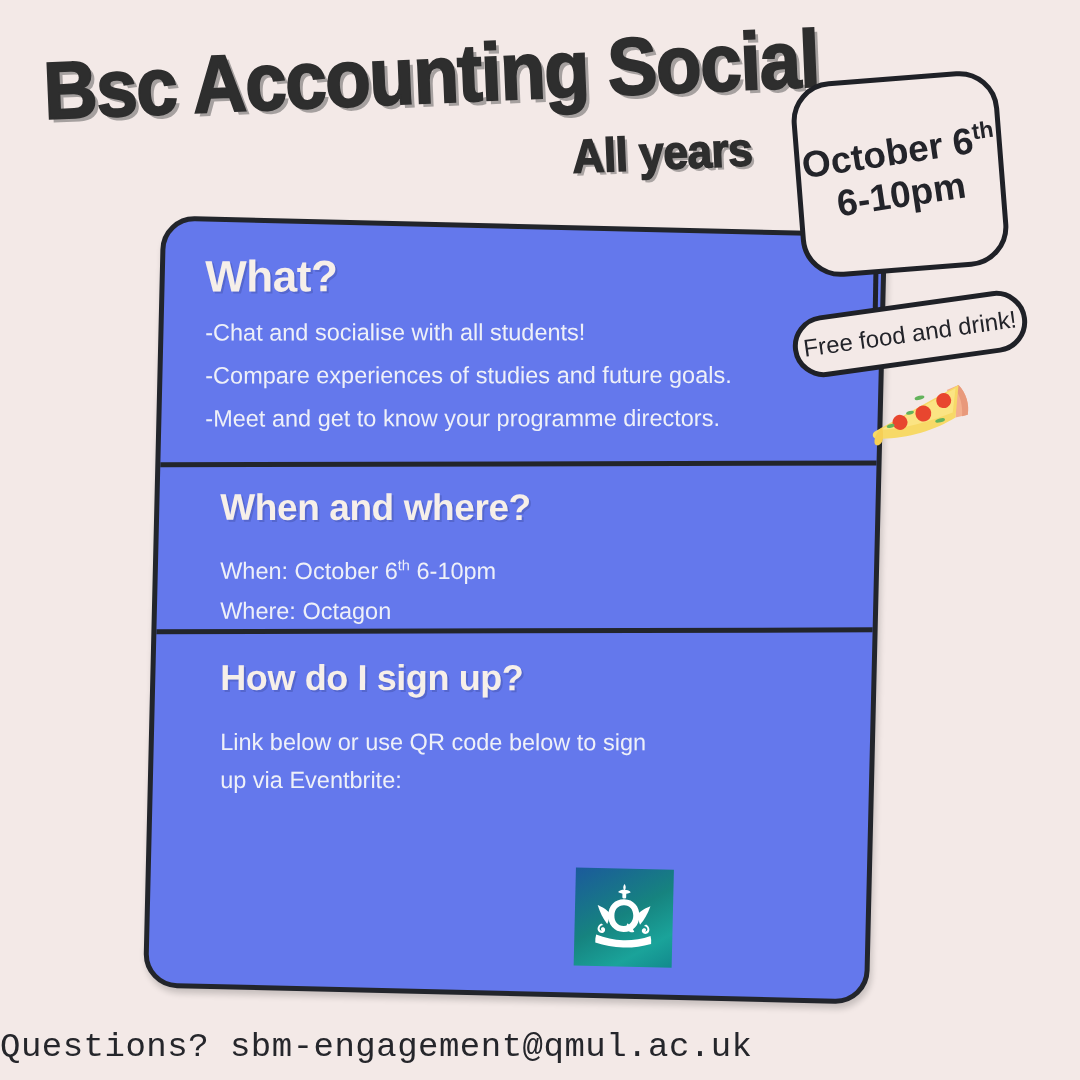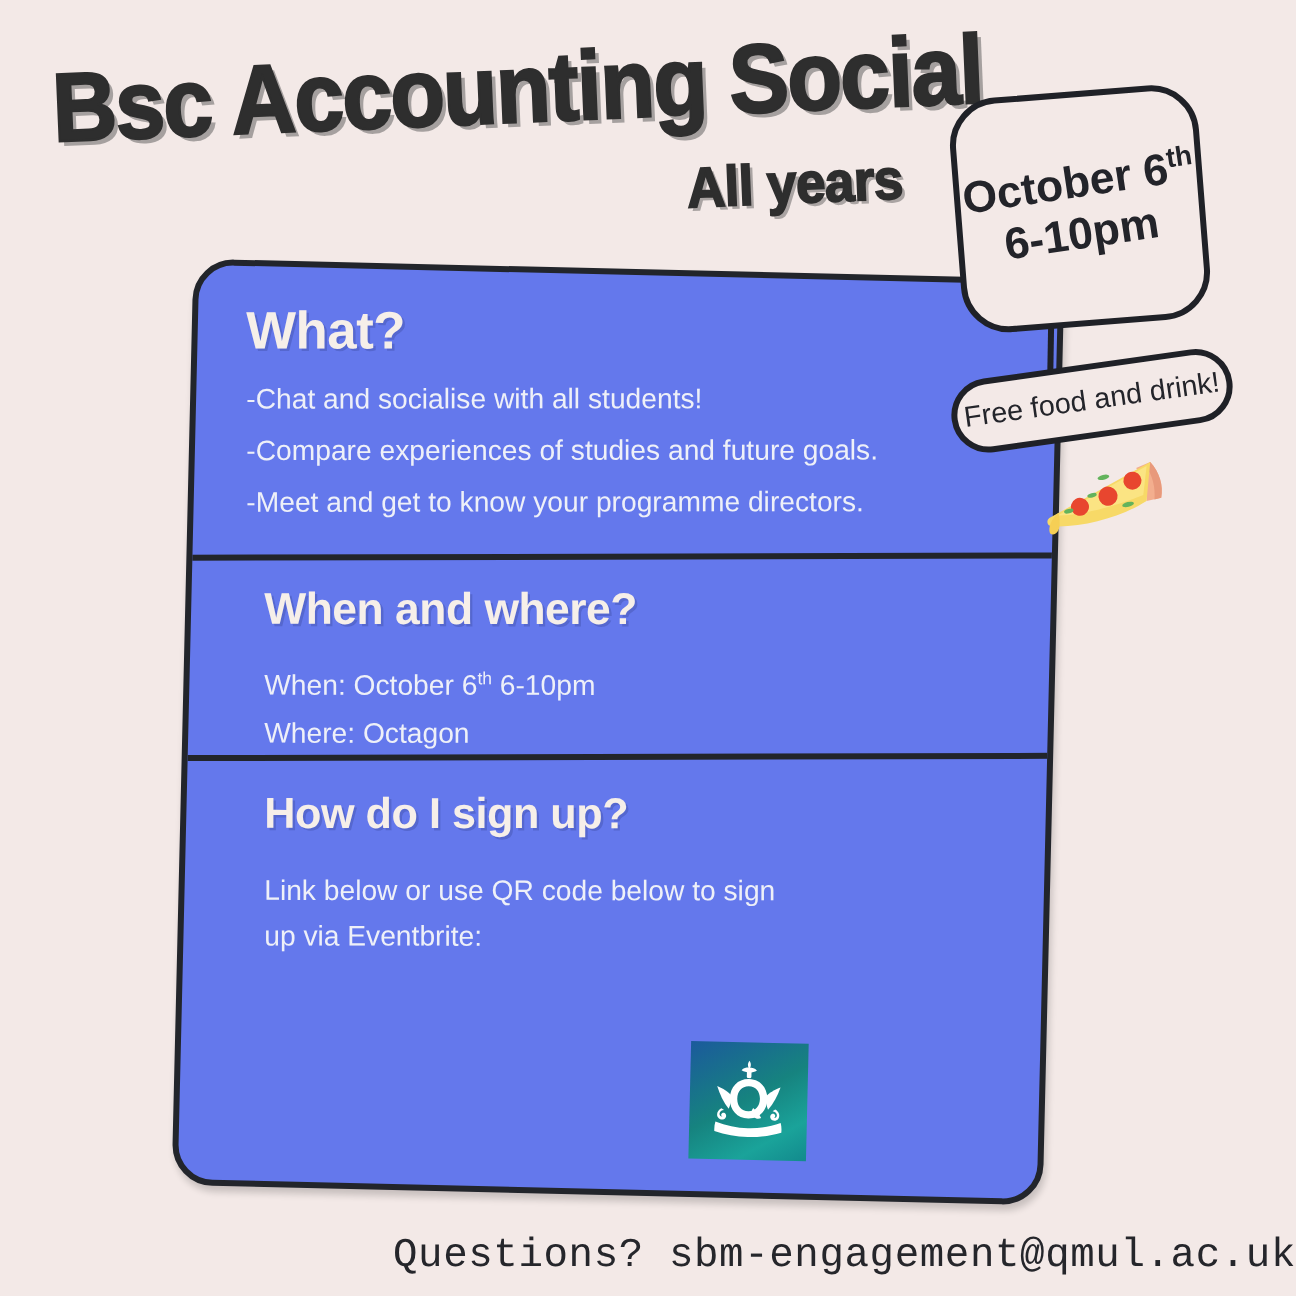--- a/index.html
+++ b/index.html
@@ -216,21 +216,21 @@
     z-index: 8;
   }
   .pizza svg { width: 118px; height: 100px; display: block; }
 
   
   .footer {
     position: absolute;
     left: 0;
     top: 1028px;
     width: 1080px;
-    text-align: right;
+    text-align: left;
     font-family: "Liberation Mono", monospace;
     font-size: 34px;
     letter-spacing: 0.5px;
     color: #25262b;
   }
 </style>
 </head>
 <body>
 
 <div id="poster">

